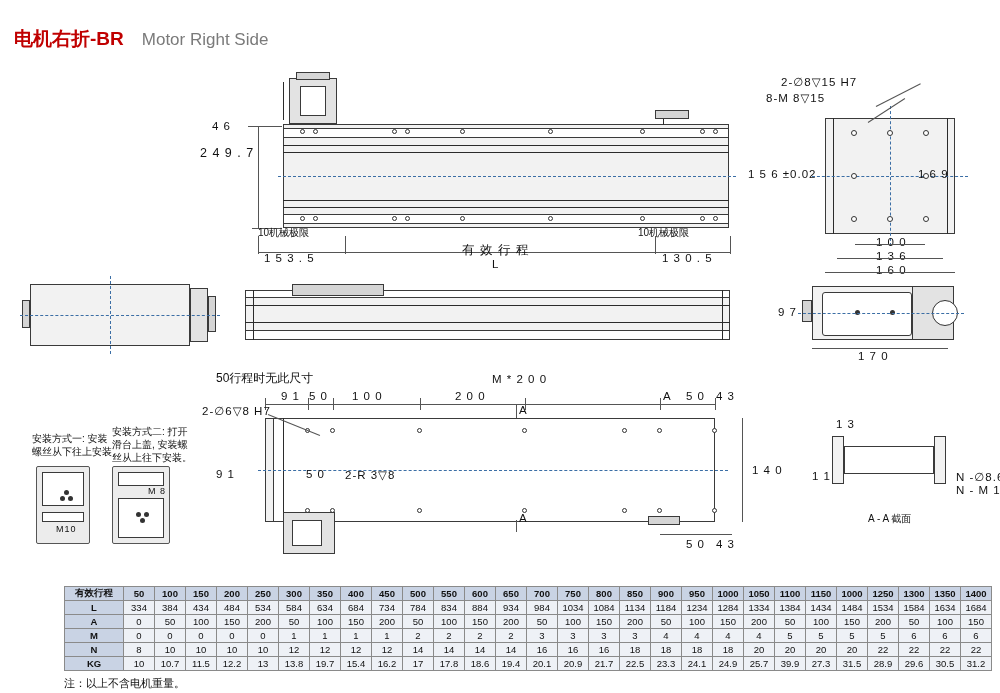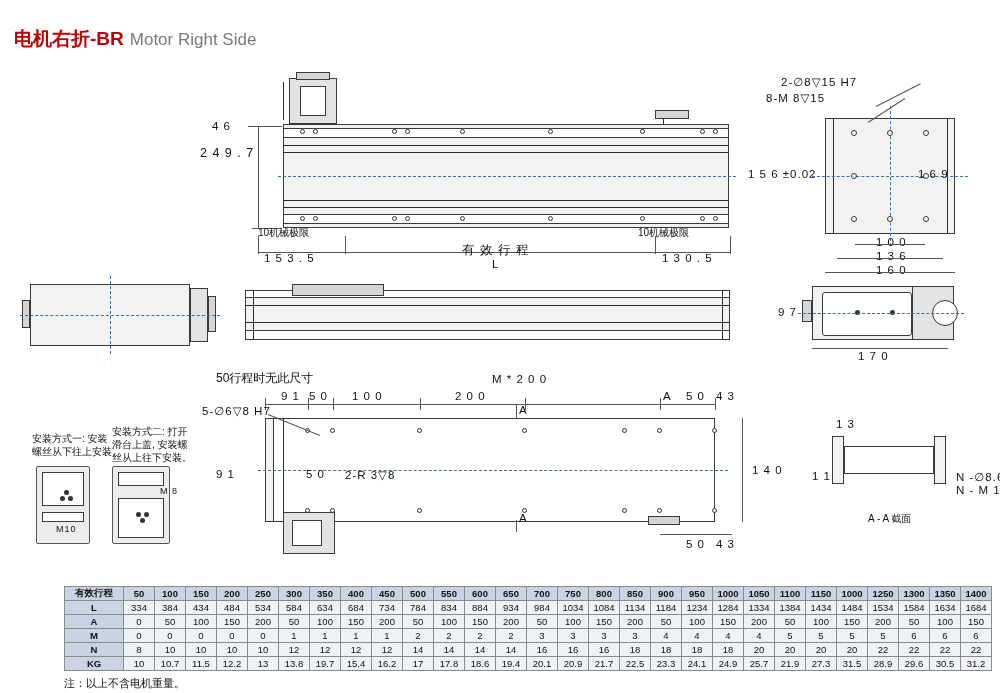--- a/index.html
+++ b/index.html
@@ -7,21 +7,21 @@
     width:1000px;height:693px;
     background:#ffffff;
     font-family:"Liberation Sans", sans-serif;
     color:#1a1a1a;
     position:relative;
     overflow:hidden;
   }
   .abs{position:absolute;}
   
   #title{left:14px;top:26px;font-size:19px;font-weight:bold;color:#c00000;letter-spacing:0px;}
-  #title .en{color:#7a7a7a;font-weight:normal;font-size:17px;margin-left:6px;}
+  #title .en{color:#7a7a7a;font-weight:normal;font-size:17px;margin-left:18px;}
   
   .dim{font-size:11.5px;color:#111;letter-spacing:1px;white-space:nowrap;}
   .dim.big{font-size:12.5px;}
   .cn{font-size:11.5px;color:#111;white-space:nowrap;}
   
   .ln{position:absolute;background:#2b2b2b;}
   .lnh{height:1px;}
   .lnv{width:1px;}
   .thin{background:#555;}
   .center-h{position:absolute;height:0;border-top:1px dashed #3b6ea5;}
@@ -220,21 +220,21 @@
   <div class="dot" style="left:417px;top:508px;width:5px;height:5px;"></div>
   <div class="dot" style="left:522px;top:508px;width:5px;height:5px;"></div>
   <div class="dot" style="left:622px;top:508px;width:5px;height:5px;"></div>
   <div class="dot" style="left:657px;top:508px;width:5px;height:5px;"></div>
   <div class="dot" style="left:712px;top:508px;width:5px;height:5px;"></div>
 
   <div class="boxg abs" style="left:283px;top:512px;width:52px;height:42px;"></div>
   <div class="boxw abs" style="left:292px;top:520px;width:30px;height:26px;"></div>
   <div class="boxgg abs" style="left:648px;top:516px;width:32px;height:9px;"></div>
 
-  <div class="abs dim" style="left:202px;top:404px;">5-∅6▽8 H7</div>
+  <div class="abs dim" style="left:202px;top:404px;">2-∅6▽8 H7</div>
   <div class="ln abs thin" style="left:268px;top:414px;width:56px;height:1px;transform:rotate(22deg);transform-origin:left center;"></div>
   <div class="abs dim" style="left:216px;top:468px;">9 1</div>
   <div class="abs dim" style="left:306px;top:468px;">5 0</div>
   <div class="abs dim" style="left:345px;top:468px;">2-R 3▽8</div>
   <div class="abs dim" style="left:752px;top:464px;">1 4 0</div>
   <div class="ln lnv abs thin" style="left:742px;top:418px;height:104px;"></div>
 
   <div class="abs dim" style="left:686px;top:538px;">5 0</div>
   <div class="abs dim" style="left:716px;top:538px;">4 3</div>
   <div class="ln lnh abs thin" style="left:660px;top:534px;width:72px;"></div>
@@ -256,21 +256,21 @@
   <div class="boxw abs" style="left:42px;top:472px;width:42px;height:34px;"></div>
   <div class="dotf" style="left:60px;top:496px;width:5px;height:5px;"></div>
   <div class="dotf" style="left:68px;top:496px;width:5px;height:5px;"></div>
   <div class="dotf" style="left:64px;top:490px;width:5px;height:5px;"></div>
   <div class="boxw abs" style="left:42px;top:512px;width:42px;height:10px;"></div>
   <div class="abs dim" style="left:48px;top:492px;font-size:9px;opacity:0;"></div>
   <div class="abs dim" style="left:56px;top:524px;font-size:9px;">M10</div>
 
   <div class="mini" style="left:112px;top:466px;width:58px;height:78px;"></div>
   <div class="boxw abs" style="left:118px;top:472px;width:46px;height:14px;"></div>
-  <div class="abs dim" style="left:160px;top:486px;font-size:9px;">M 8</div>
+  <div class="abs dim" style="left:148px;top:486px;font-size:9px;">M 8</div>
   <div class="boxw abs" style="left:118px;top:498px;width:46px;height:40px;"></div>
   <div class="dotf" style="left:136px;top:512px;width:5px;height:5px;"></div>
   <div class="dotf" style="left:144px;top:512px;width:5px;height:5px;"></div>
   <div class="dotf" style="left:140px;top:518px;width:5px;height:5px;"></div>
 </div>
 
 <div>
   <div class="abs dim" style="left:836px;top:418px;">1 3</div>
   <div class="box abs" style="left:832px;top:436px;width:12px;height:48px;"></div>
   <div class="box abs" style="left:934px;top:436px;width:12px;height:48px;"></div>
@@ -456,21 +456,21 @@
         <td>18.6</td>
         <td>19.4</td>
         <td>20.1</td>
         <td>20.9</td>
         <td>21.7</td>
         <td>22.5</td>
         <td>23.3</td>
         <td>24.1</td>
         <td>24.9</td>
         <td>25.7</td>
-        <td>21.9</td>
+        <td>39.9</td>
         <td>27.3</td>
         <td>31.5</td>
         <td>28.9</td>
         <td>29.6</td>
         <td>30.5</td>
         <td>31.2</td>
       </tr>
     </tbody>
 </table>
 <div class="abs" id="table-note">注：以上不含电机重量。</div>

